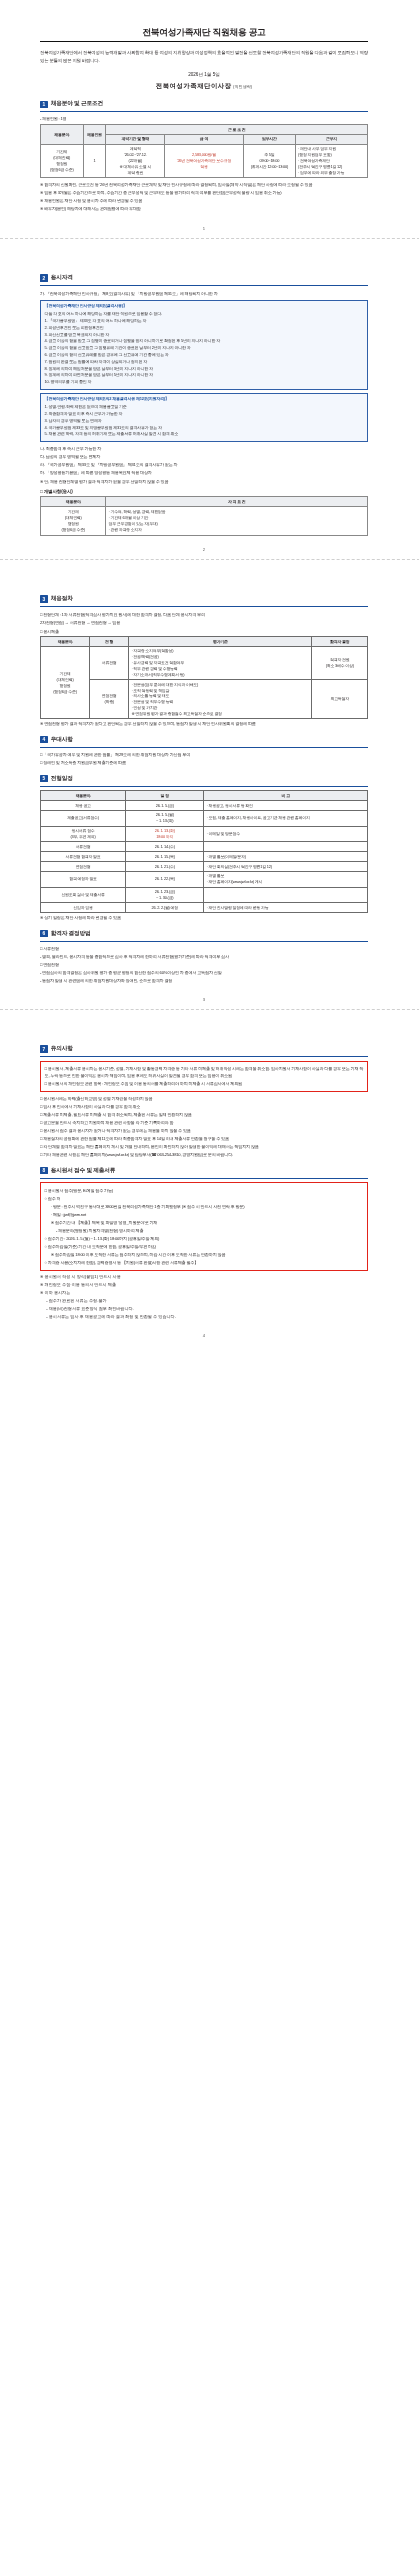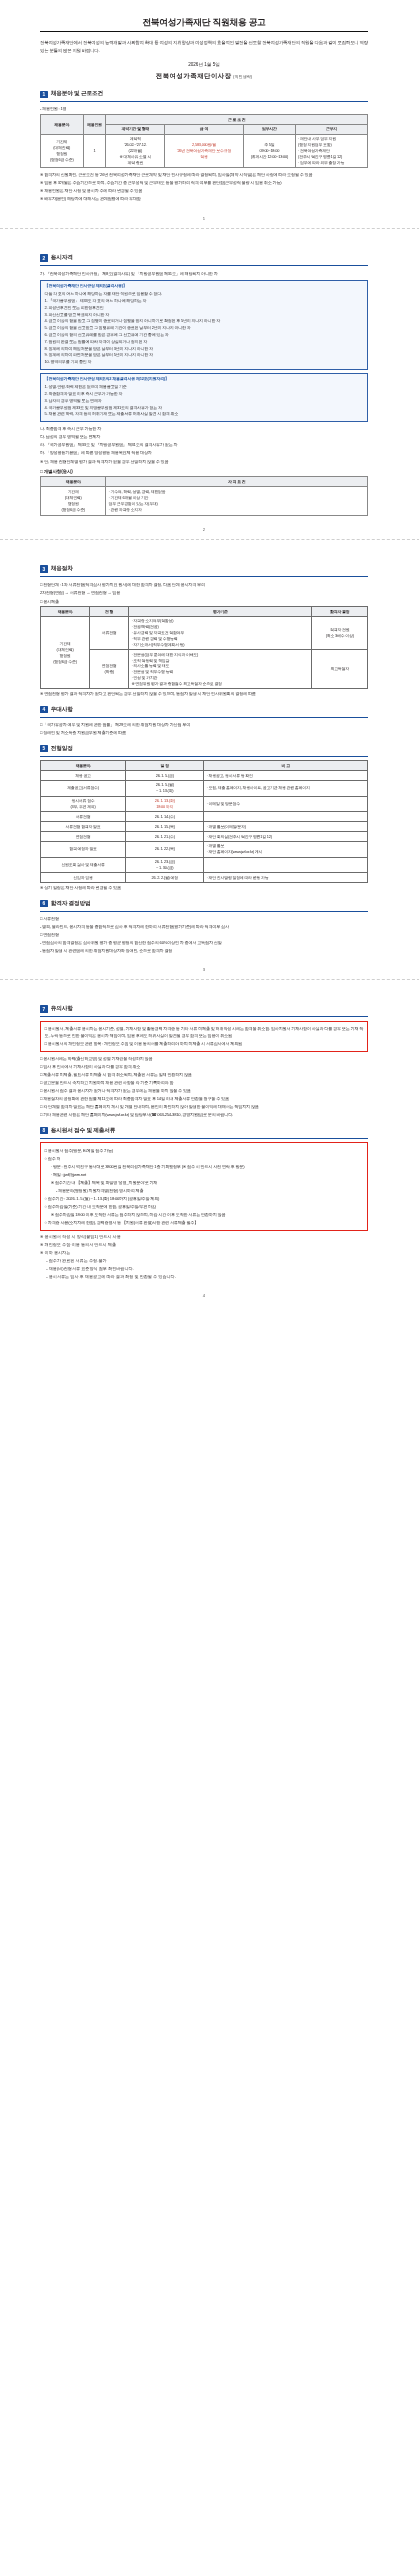--- a/index.html
+++ b/index.html
@@ -4,21 +4,21 @@
 <style>
   html,body{margin:0;padding:0;background:#ffffff;}
   body{
     font-family:"Liberation Sans","DejaVu Sans",sans-serif;
     color:#231f20;
     width:420px;
   }
   .page{
     width:408px;
     box-sizing:border-box;
-    padding:17px 40px 0 40px;
+    padding:27px 40px 0 40px;
     position:relative;
   }
   .doc-title{
     text-align:center;
     font-size:8.8px;
     font-weight:bold;
     letter-spacing:-0.3px;
     padding-bottom:2.1px;
     border-bottom:1px solid #111;
     margin-bottom:7.2px;

